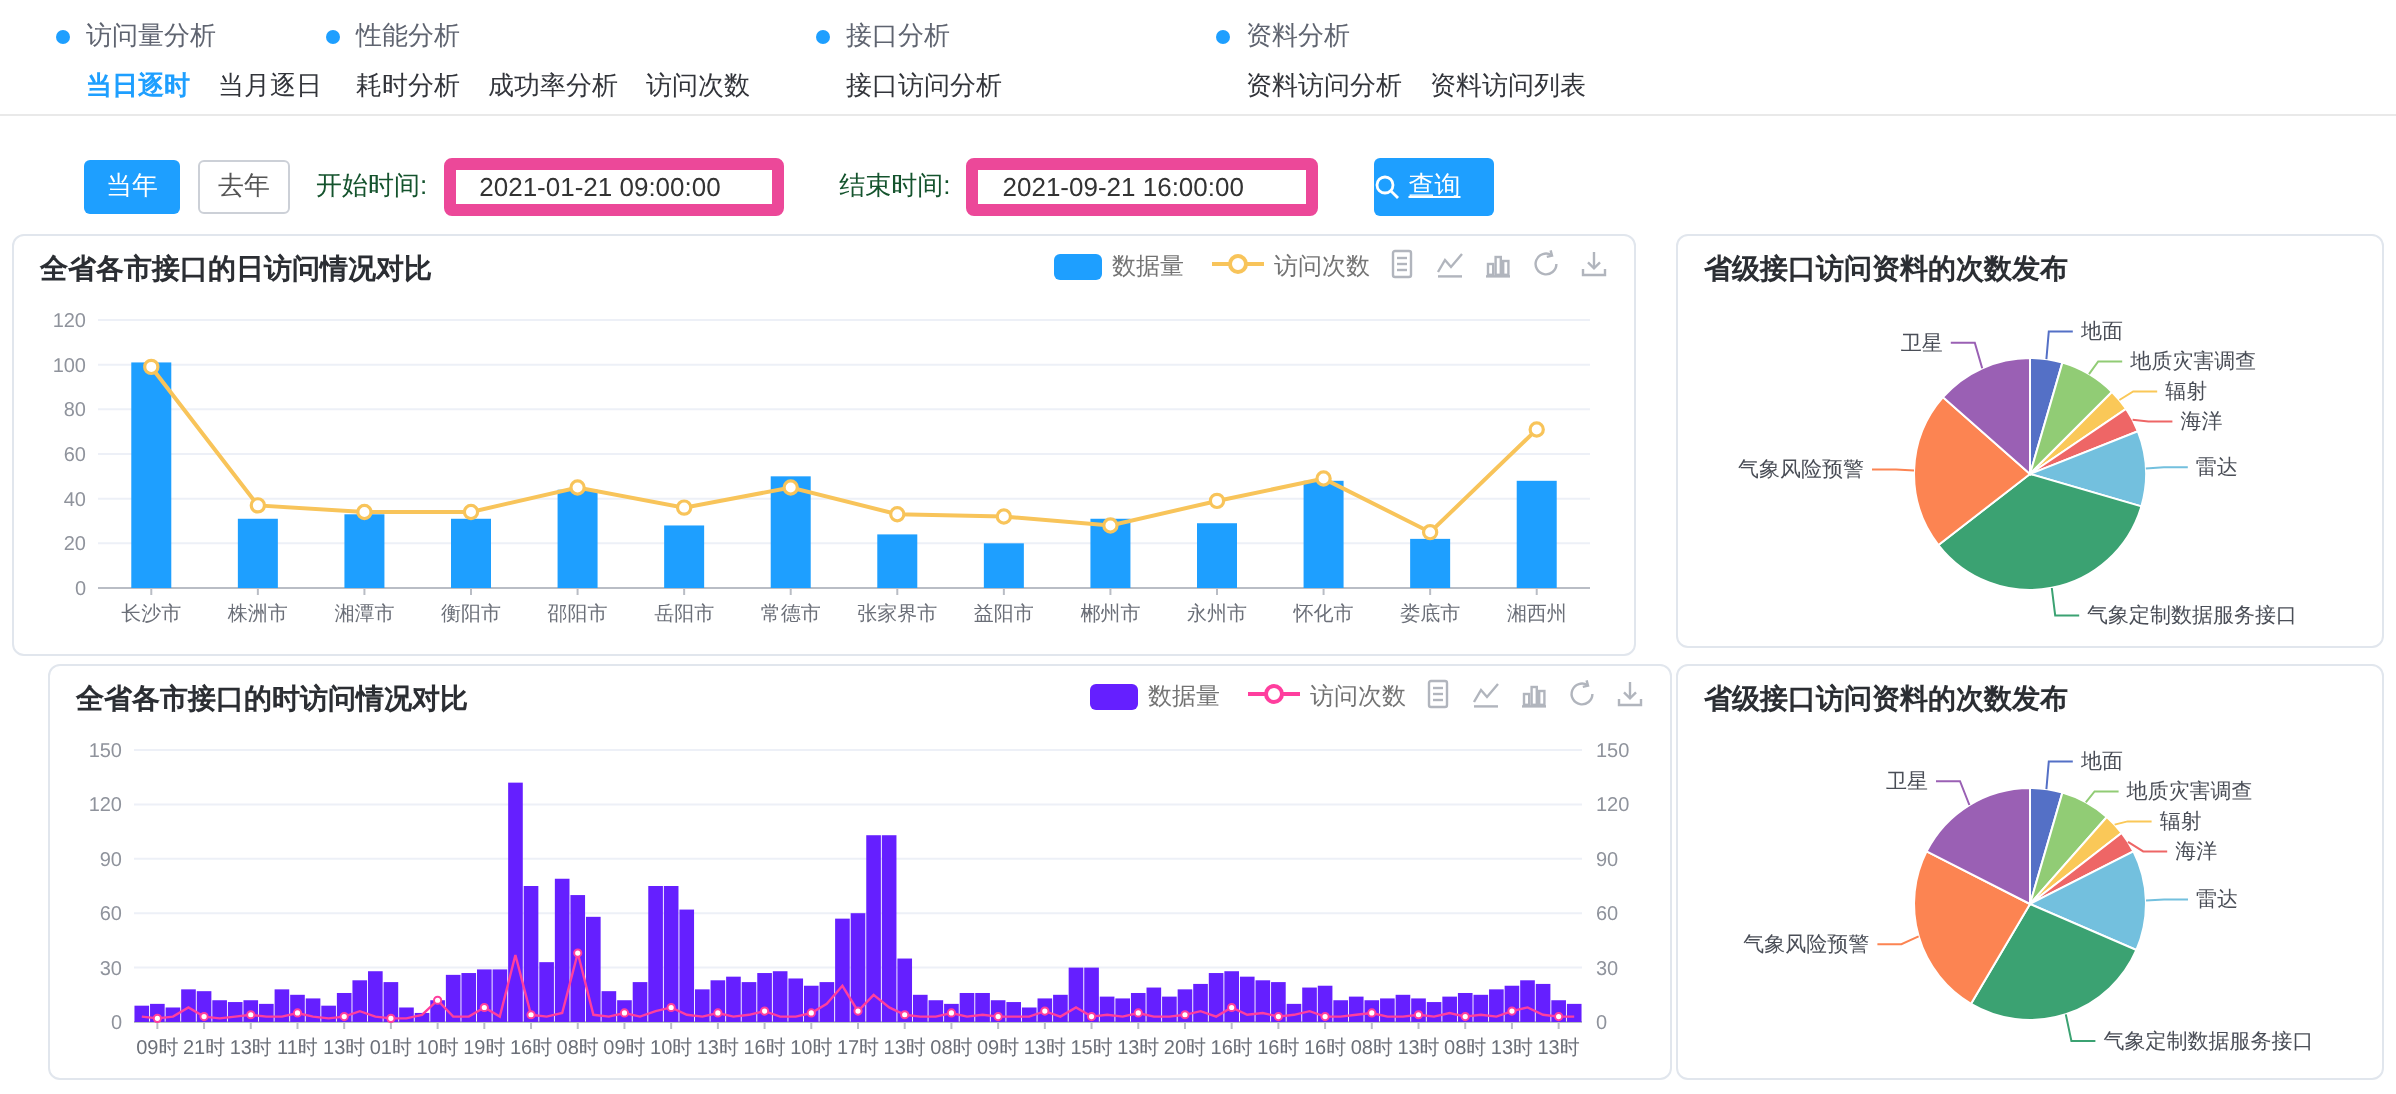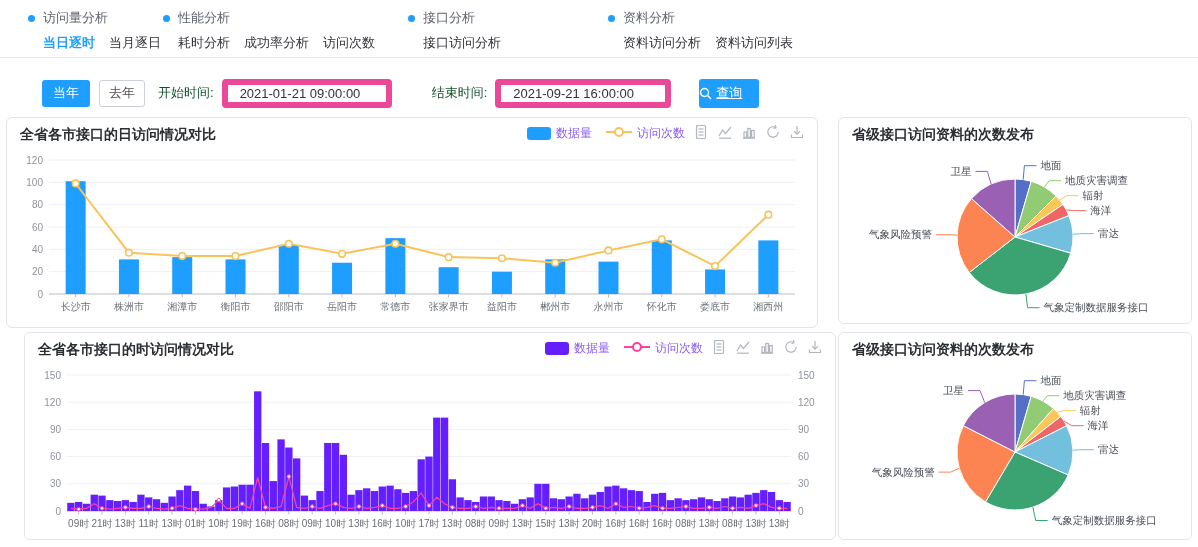--- a/index.html
+++ b/index.html
@@ -24,33 +24,33 @@
 
   
   .filterbar { position:absolute; left:8px; top:78px; right:8px; height:30px; display:flex; align-items:center;padding-left:34px; }
   .btn { border:none; border-radius:3px; font-size:13px; cursor:pointer; height:27px; }
   .btn.primary { background:#1e9fff; color:#fff; width:48px; }
   .btn.ghost { background:#fff; color:#555; width:46px; border:1px solid #ccd0d7; margin-left:9px; }
   .flabel { font-size:13px; color:#14532d; margin-left:13px; white-space:nowrap; }
   .tinput { margin-left:8px; width:170px; height:29px; border:6px solid #ec4899; border-radius:4px;
     padding:0 12px; font-size:13px; color:#333; font-family:inherit; }
   .tinput.end { width:176px; }
-  .flabel.end { margin-left:40px; }
+  .flabel.end { margin-left:28px; }
   .btn.search { margin-left:28px; width:60px; height:29px; display:flex; align-items:center; justify-content:flex-start; gap:4px;text-decoration:underline; }
 
   
   .panel { position:absolute; background:#fff; border:1px solid #e1e6ed; border-radius:6px; }
   .p-bar1 { left:6px;  top:117px; width:812px; height:211px; }
   .p-pie1 { left:838px; top:117px; width:354px; height:207px; }
   .p-bar2 { left:24px;  top:332px; width:812px; height:208px; }
   .p-pie2 { left:838px; top:332px; width:354px; height:208px; }
   .phead { position:relative; height:30px; }
   .ptitle { position:absolute; left:13px; top:8px; font-size:14px; font-weight:bold; color:#2b2e33; }
   .plegend { position:absolute; left:520px; top:7px; display:flex; align-items:center; gap:14px; }
-  .legend-item { display:flex; align-items:center; gap:5px; font-size:12px; color:#8b5cf6; cursor:pointer; }
+  .legend-item { display:flex; align-items:center; gap:5px; font-size:12px; color:#737373; cursor:pointer; }
   .legend-swatch { width:24px; height:13px; border-radius:3px; }
   .ptools { position:absolute; right:12px; top:6px; display:flex; gap:8px; }
   .tool-btn { background:none; border:none; padding:0; cursor:pointer; line-height:0; }
   .pbody { padding-left:8px; }
   svg text.tick { font-size:10px; fill:#8f939c; font-family:inherit; }
   svg text.xtick { font-size:10px; fill:#6b6f78; font-family:inherit; }
   svg text.plabel { font-size:10.5px; fill:#4a4e57; font-family:inherit; }
 </style>
 </head>
 <body>

